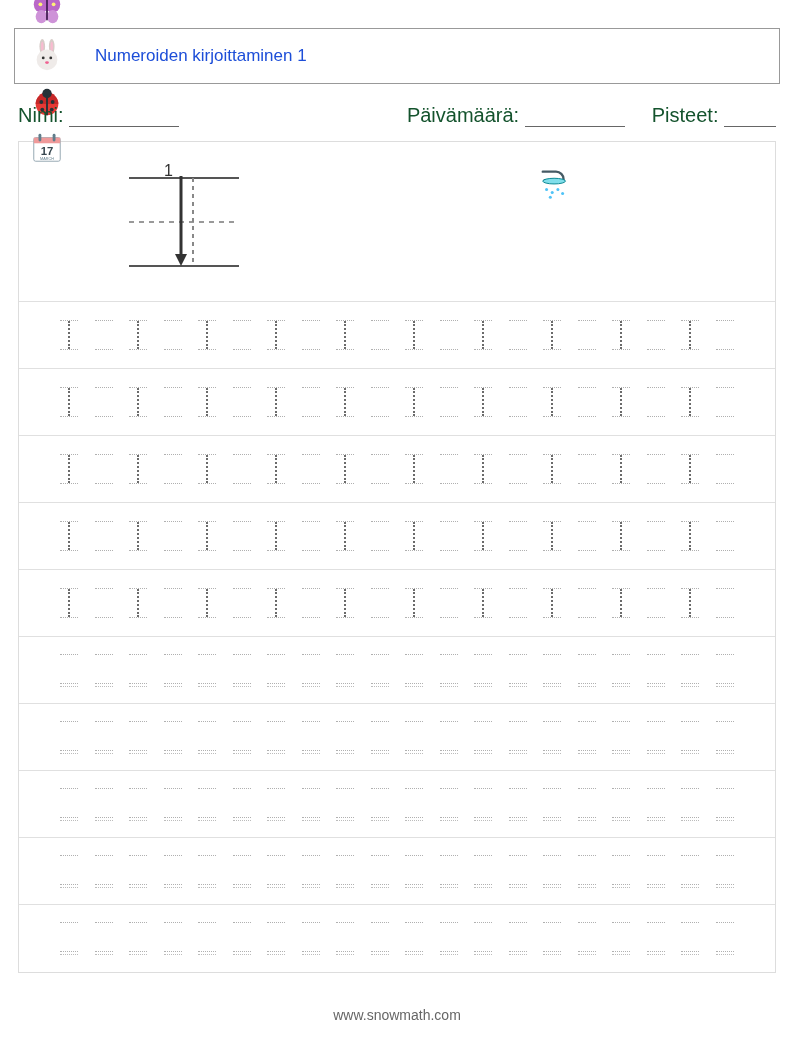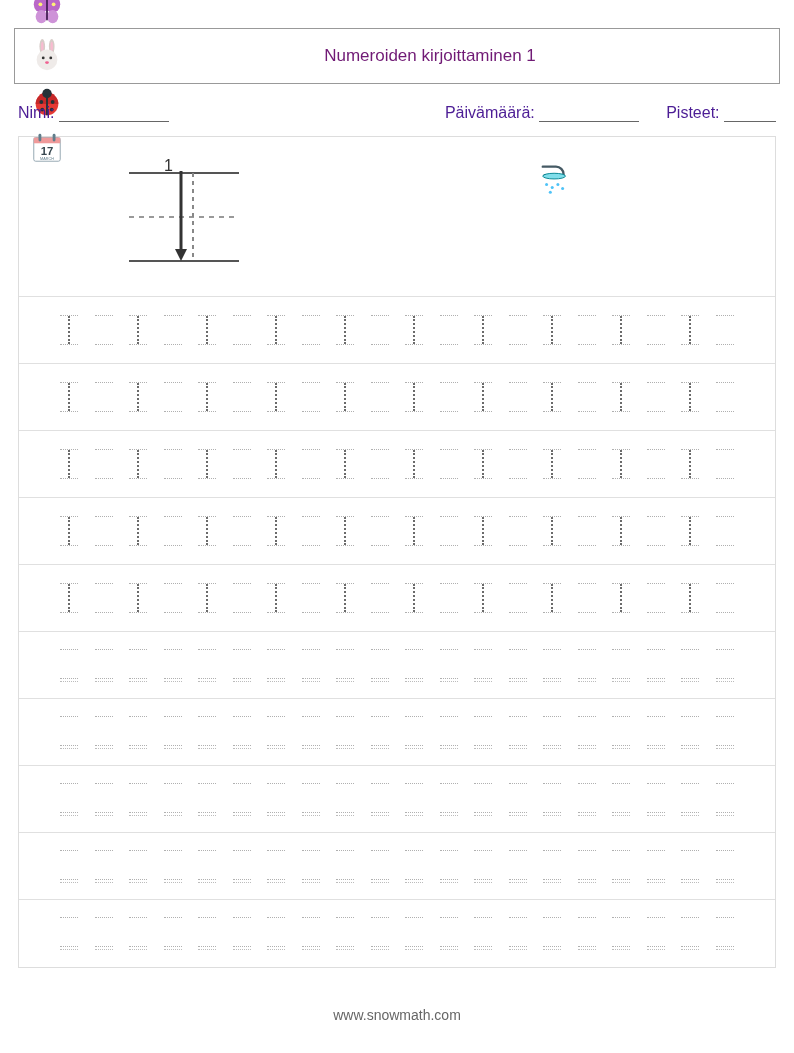--- a/index.html
+++ b/index.html
@@ -29,30 +29,30 @@
     gap: 10px;
     align-items: center;
     flex-direction: column;
   }
   .icon-sq {
     width: 36px; height: 36px;
     display: flex; align-items: center; justify-content: center;
   }
   .header-title {
     flex: 1;
-    text-align: center;
+    text-align: left;
     font-size: 17px;
-    color: #701a75;
+    color: #1d4ed8;
     padding-left: 30px;
   }
   .info-row {
     display: flex;
     padding: 0 4px 14px 4px;
-    font-size: 16px;
-    color: #4c1d95;
+    font-size: 20px;
+    color: #14532d;
     margin-top: 8px;
   }
   .info-left { flex: 1; }
   .info-right { display: flex; gap: 27px; }
   .blank {
     display: inline-block;
     border-bottom: 1px solid #666;
     vertical-align: bottom;
     height: 1.05em;
   }

